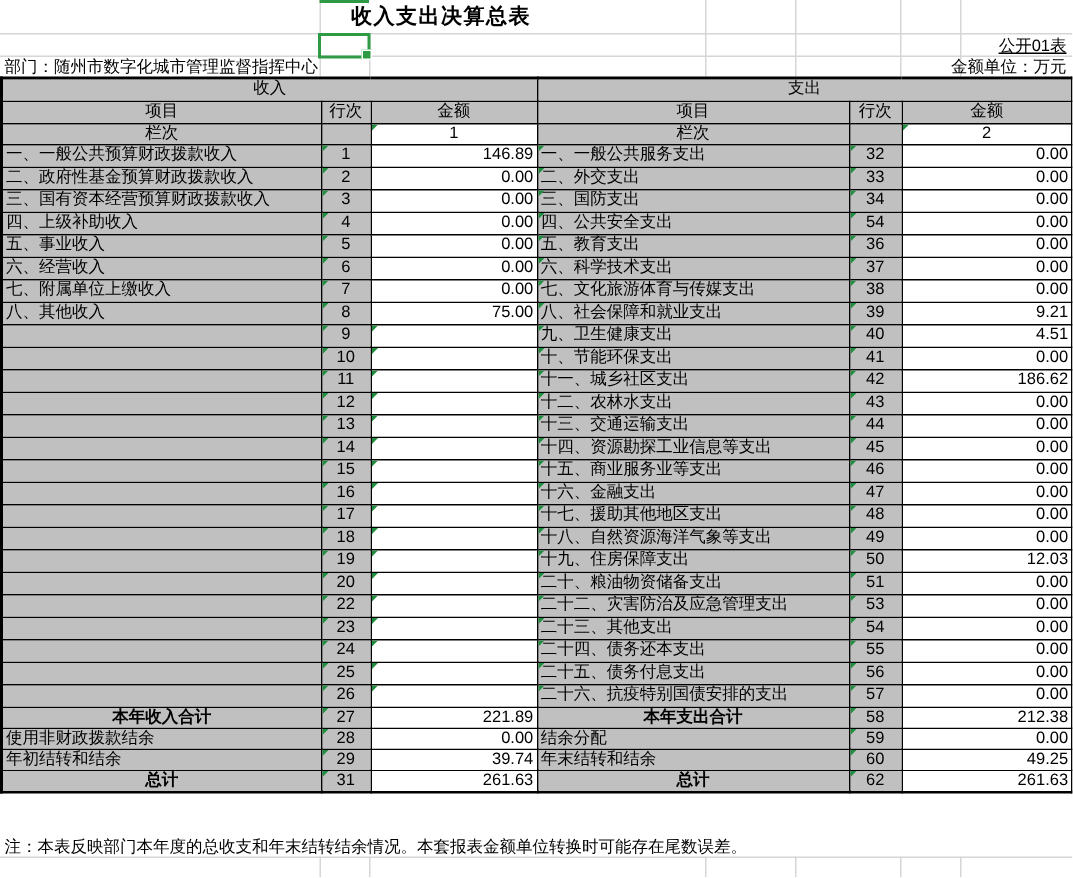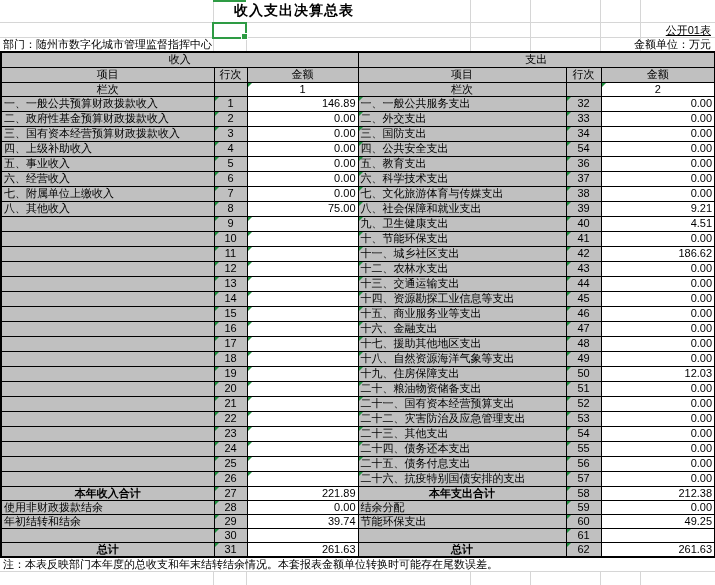--- a/index.html
+++ b/index.html
@@ -295,30 +295,20 @@
           <td class="line"><span class="tri"></span><span>20</span></td>
           <td class="amt">
             <span class="tri"></span>
           </td>
           <td class="item"><span class="tri"></span><span>二十、粮油物资储备支出</span></td>
           <td class="line"><span class="tri"></span><span>51</span></td>
           <td class="amt"><span>0.00</span></td>
         </tr>
         <tr class="dr">
           <td class="item"></td>
-          <td class="line"><span class="tri"></span><span>21</span></td>
-          <td class="amt">
-            <span class="tri"></span>
-          </td>
-          <td class="item"><span class="tri"></span><span>二十一、国有资本经营预算支出</span></td>
-          <td class="line"><span class="tri"></span><span>52</span></td>
-          <td class="amt"><span>0.00</span></td>
-        </tr>
-        <tr class="dr">
-          <td class="item"></td>
           <td class="line"><span class="tri"></span><span>22</span></td>
           <td class="amt">
             <span class="tri"></span>
           </td>
           <td class="item"><span class="tri"></span><span>二十二、灾害防治及应急管理支出</span></td>
           <td class="line"><span class="tri"></span><span>53</span></td>
           <td class="amt"><span>0.00</span></td>
         </tr>
         <tr class="dr">
           <td class="item"></td>
@@ -375,31 +365,23 @@
           <td class="line"><span class="tri"></span><span>28</span></td>
           <td class="amt"><span>0.00</span></td>
           <td class="item"><span>结余分配</span></td>
           <td class="line"><span class="tri"></span><span>59</span></td>
           <td class="amt"><span>0.00</span></td>
         </tr>
         <tr class="sr">
           <td class="item"><span>年初结转和结余</span></td>
           <td class="line"><span class="tri"></span><span>29</span></td>
           <td class="amt"><span>39.74</span></td>
-          <td class="item"><span>节能环保支出</span></td>
+          <td class="item"><span>年末结转和结余</span></td>
           <td class="line"><span class="tri"></span><span>60</span></td>
           <td class="amt"><span>49.25</span></td>
-        </tr>
-        <tr class="sr">
-          <td class="item"></td>
-          <td class="line"><span class="tri"></span><span>30</span></td>
-          <td class="amt"></td>
-          <td class="item"></td>
-          <td class="line"><span class="tri"></span><span>61</span></td>
-          <td class="amt"></td>
         </tr>
         <tr class="sr">
           <td class="item b c"><span>总计</span></td>
           <td class="line"><span class="tri"></span><span>31</span></td>
           <td class="amt"><span>261.63</span></td>
           <td class="item b c"><span>总计</span></td>
           <td class="line"><span class="tri"></span><span>62</span></td>
           <td class="amt"><span>261.63</span></td>
         </tr>
       </tbody>

